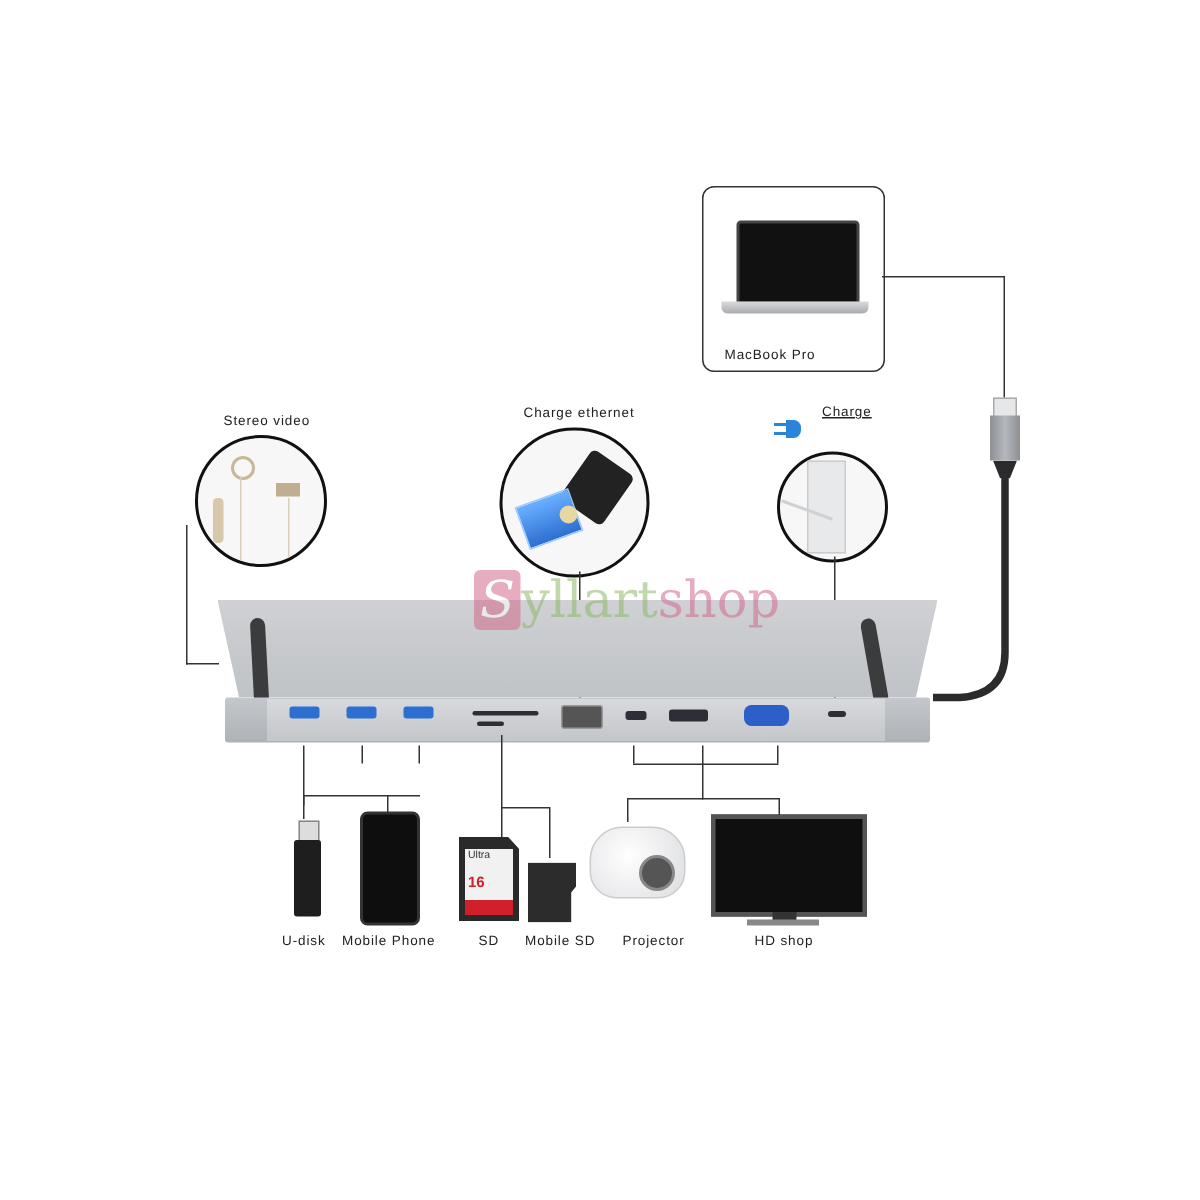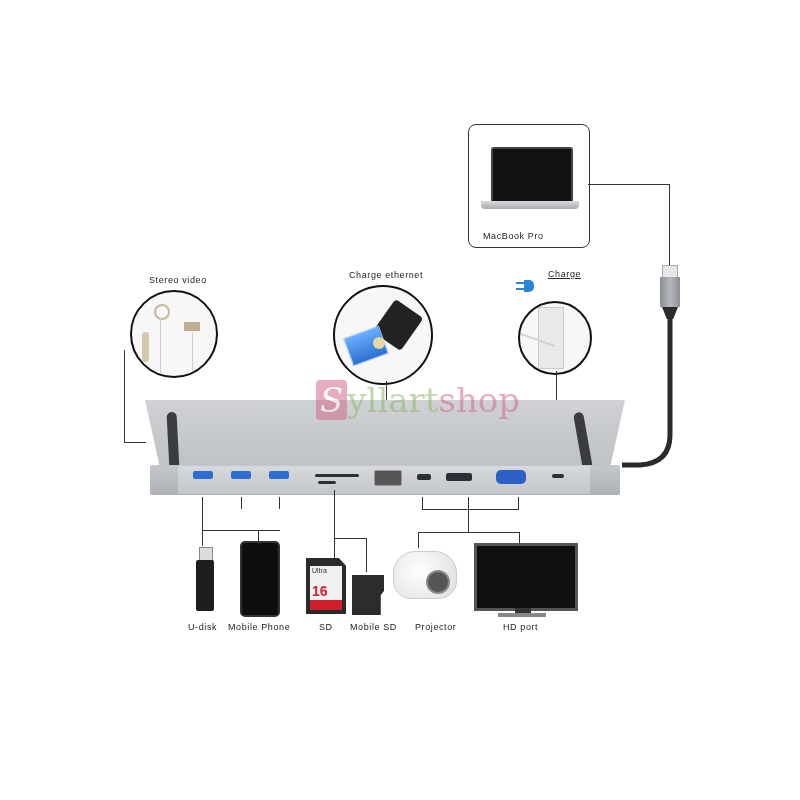--- a/index.html
+++ b/index.html
@@ -108,30 +108,30 @@
 <div class="line" style="left:519px;top:532px;width:1px;height:14px;"></div>
 
 <div class="abs" style="left:196px;top:547px;width:18px;height:64px;">
   <div class="abs" style="left:3px;top:0;width:12px;height:13px;background:#ddd;border:1px solid #888;"></div>
   <div class="abs" style="left:0;top:13px;width:18px;height:51px;background:#1e1e1e;border-radius:2px;"></div>
 </div>
 <div class="abs" style="left:240px;top:541px;width:36px;height:72px;background:#0e0e0e;border:2px solid #333;border-radius:5px;"></div>
 <div class="abs" style="left:306px;top:558px;width:40px;height:56px;background:#2a2a2a;clip-path:polygon(0 0,82% 0,100% 14%,100% 100%,0 100%);">
   <div class="abs" style="left:4px;top:8px;width:32px;height:38px;background:#f1f1f1;"></div>
   <div class="abs" style="left:6px;top:9px;font-size:7px;color:#333;">Ultra</div>
-  <div class="abs" style="left:6px;top:25px;font-size:14px;color:#d11f2b;font-weight:bold;">16</div>
+  <div class="abs" style="left:6px;top:25px;font-size:10px;color:#d11f2b;font-weight:bold;">16</div>
   <div class="abs" style="left:4px;top:42px;width:32px;height:10px;background:#d11f2b;"></div>
 </div>
 <div class="abs" style="left:352px;top:575px;width:32px;height:40px;background:#2c2c2c;clip-path:polygon(0 0,100% 0,100% 40%,90% 50%,90% 100%,0 100%);"></div>
 <div class="abs" style="left:393px;top:551px;width:62px;height:46px;background:radial-gradient(circle at 40% 40%,#ffffff,#dcdde0);border-radius:22px 22px 18px 18px;border:1px solid #ccc;">
   <div class="abs" style="left:32px;top:18px;width:20px;height:20px;border-radius:50%;background:#555;border:2px solid #888;"></div>
 </div>
 <div class="abs" style="left:474px;top:543px;width:98px;height:62px;background:#0f0f0f;border:3px solid #555;">
 </div>
 <div class="abs" style="left:515px;top:608px;width:16px;height:6px;background:#333;"></div>
 <div class="abs" style="left:498px;top:613px;width:48px;height:4px;background:#888;"></div>
 
 <div class="abs label" style="left:188px;top:622px;">U-disk</div>
 <div class="abs label" style="left:228px;top:622px;">Mobile Phone</div>
 <div class="abs label" style="left:319px;top:622px;">SD</div>
 <div class="abs label" style="left:350px;top:622px;">Mobile SD</div>
 <div class="abs label" style="left:415px;top:622px;">Projector</div>
-<div class="abs label" style="left:503px;top:622px;">HD port</div>
+<div class="abs label" style="left:503px;top:622px;">HD shop</div>
 
 </body></html>

